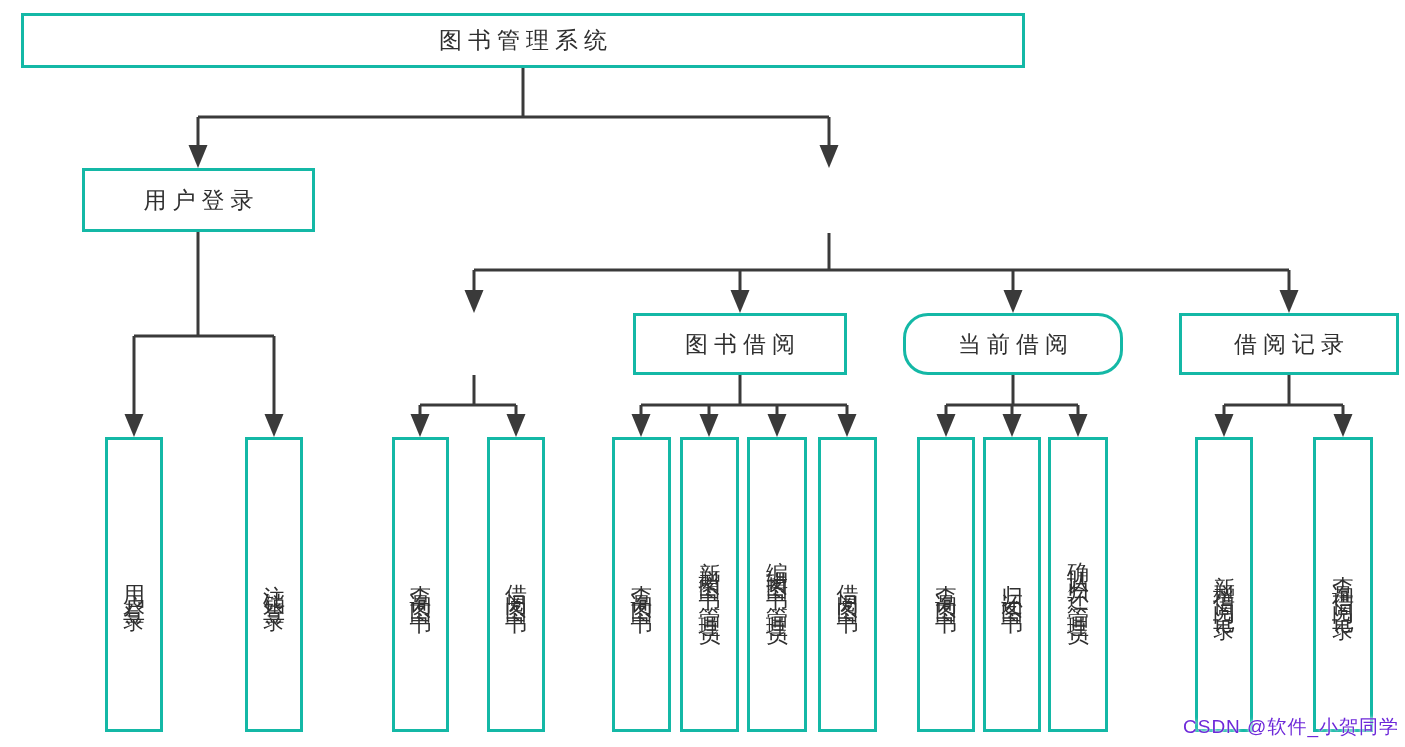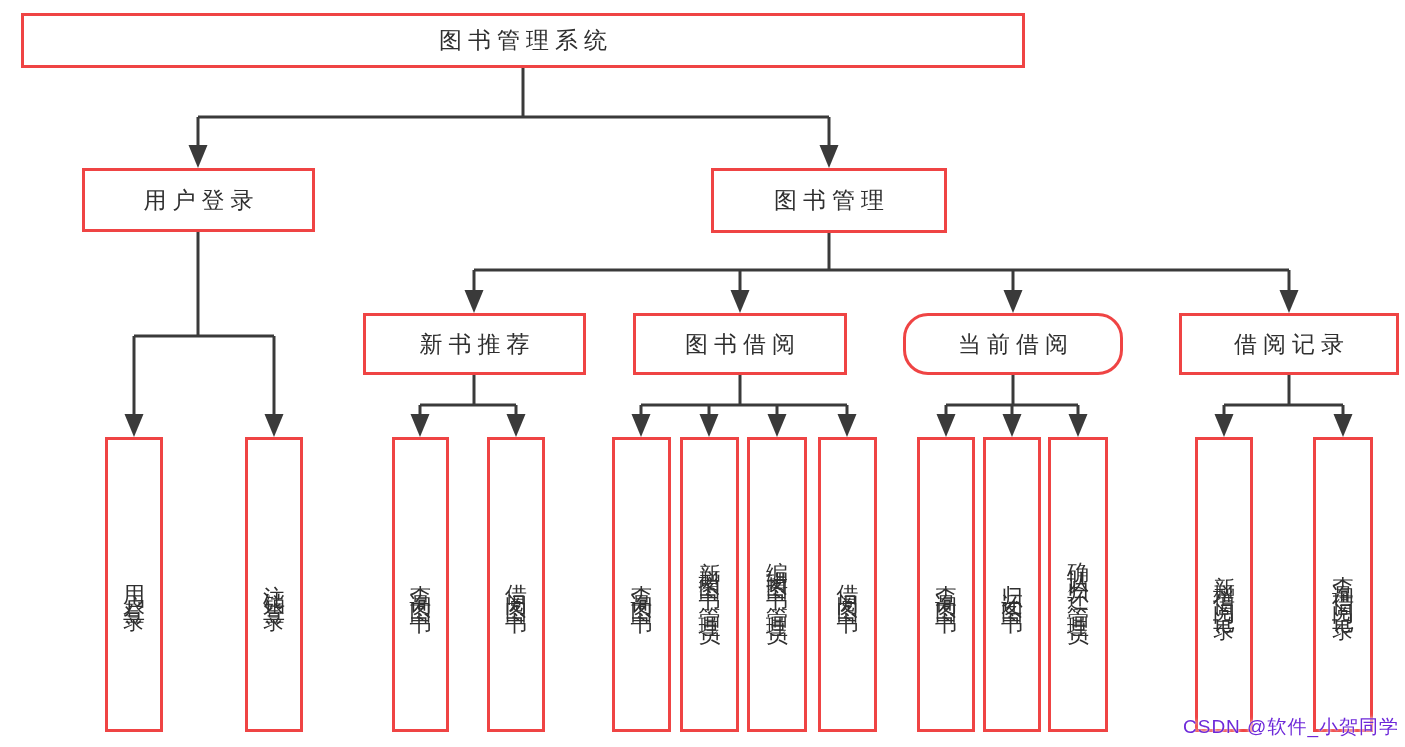--- a/index.html
+++ b/index.html
@@ -17,21 +17,21 @@
   }
   .connectors {
     position: absolute;
     left: 0; top: 0;
     width: 1405px;
     height: 747px;
   }
   .node {
     position: absolute;
     box-sizing: border-box;
-    border: 3px solid #ef4444;
+    border: 3px solid #14b8a6;
     background: #ffffff;
     display: flex;
     align-items: center;
     justify-content: center;
     color: #2f2f2f;
   }
   .node.h .lbl {
     font-size: 23px;
     letter-spacing: 6px;
     text-indent: 6px;
@@ -132,27 +132,21 @@
     </g>
   </svg>
 
   <div class="node h" style="left:21px; top:13px; width:1004px; height:55px;">
     <span class="lbl">图书管理系统</span>
   </div>
 
   <div class="node h" style="left:82px; top:168px; width:233px; height:64px;">
     <span class="lbl">用户登录</span>
   </div>
-  <div class="node h" style="left:711px; top:168px; width:236px; height:65px;">
-    <span class="lbl">图书管理</span>
-  </div>
-
-  <div class="node h" style="left:363px; top:313px; width:223px; height:62px;">
-    <span class="lbl">新书推荐</span>
-  </div>
+
   <div class="node h" style="left:633px; top:313px; width:214px; height:62px;">
     <span class="lbl">图书借阅</span>
   </div>
   <div class="node h" style="left:903px; top:313px; width:220px; height:62px;border-radius:25px;">
     <span class="lbl">当前借阅</span>
   </div>
   <div class="node h" style="left:1179px; top:313px; width:220px; height:62px;">
     <span class="lbl">借阅记录</span>
   </div>
 

